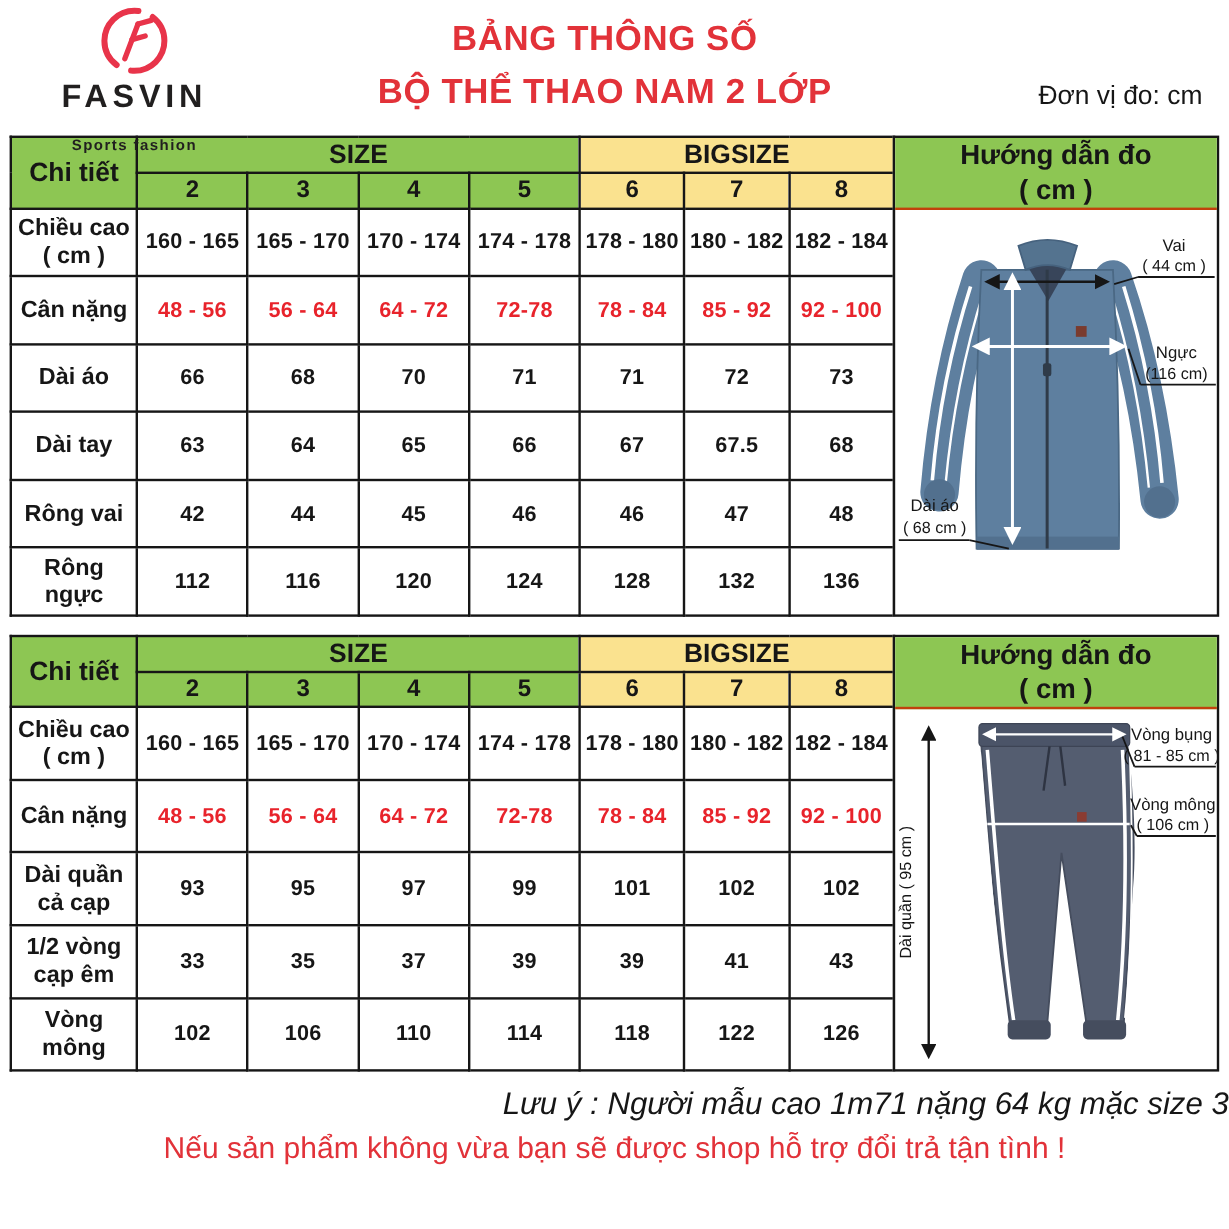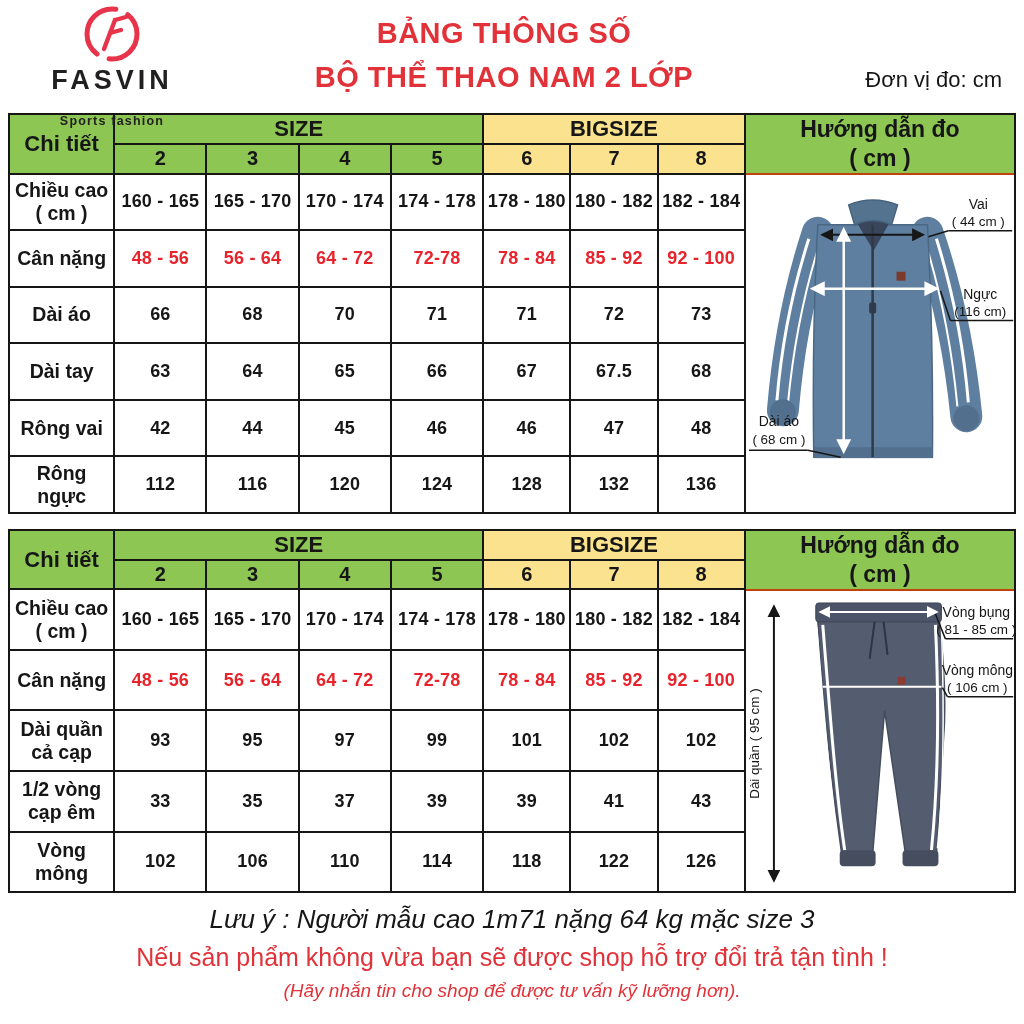--- a/index.html
+++ b/index.html
@@ -40,21 +40,21 @@
          display:flex;flex-direction:column;background:#fff;}
   .guide-head{background:#8dc653;border-bottom:2px solid #c2410c;height:58px;
               display:flex;flex-direction:column;justify-content:center;
               text-align:center;font-weight:700;font-size:23px;line-height:1.25;}
   .guide-body{flex:1;position:relative;}
   .guide-body svg{display:block;width:100%;height:100%;}
 
   .gap{height:15px;}
 
   
-  .note{margin-top:11px;text-align:center;font-style:italic;font-size:26px;color:#161616;}
+  .note{margin-top:11px;text-align:right;font-style:italic;font-size:26px;color:#161616;}
   .support{margin-top:8px;text-align:center;color:#e23239;font-size:25px;}
   .contact{margin-top:8px;text-align:center;color:#e23239;font-style:italic;font-size:19px;}
 
   .ann{font-size:14px;font-weight:400;fill:#161616;}
   .annv{font-size:13.5px;font-weight:400;fill:#161616;}
 </style>
 </head>
 <body>
 
 <div class="page">
@@ -349,15 +349,14 @@
           <line x1="202" y1="106" x2="197" y2="97" stroke="#161616" stroke-width="1.5"></line>
           <text x="232" y="84" text-anchor="middle" class="ann">Vòng mông</text>
           <text x="232" y="101" text-anchor="middle" class="annv">( 106 cm )</text>
         </svg>
       </div>
     </div>
   </div>
 
   <div class="note">Lưu ý : Người mẫu cao 1m71 nặng 64 kg mặc size 3</div>
   <div class="support">Nếu sản phẩm không vừa bạn sẽ được shop hỗ trợ đổi trả tận tình !</div>
-  <div class="contact">(Hãy nhắn tin cho shop để được tư vấn kỹ lưỡng hơn).</div>
 
 </div>
 
 </body></html>

